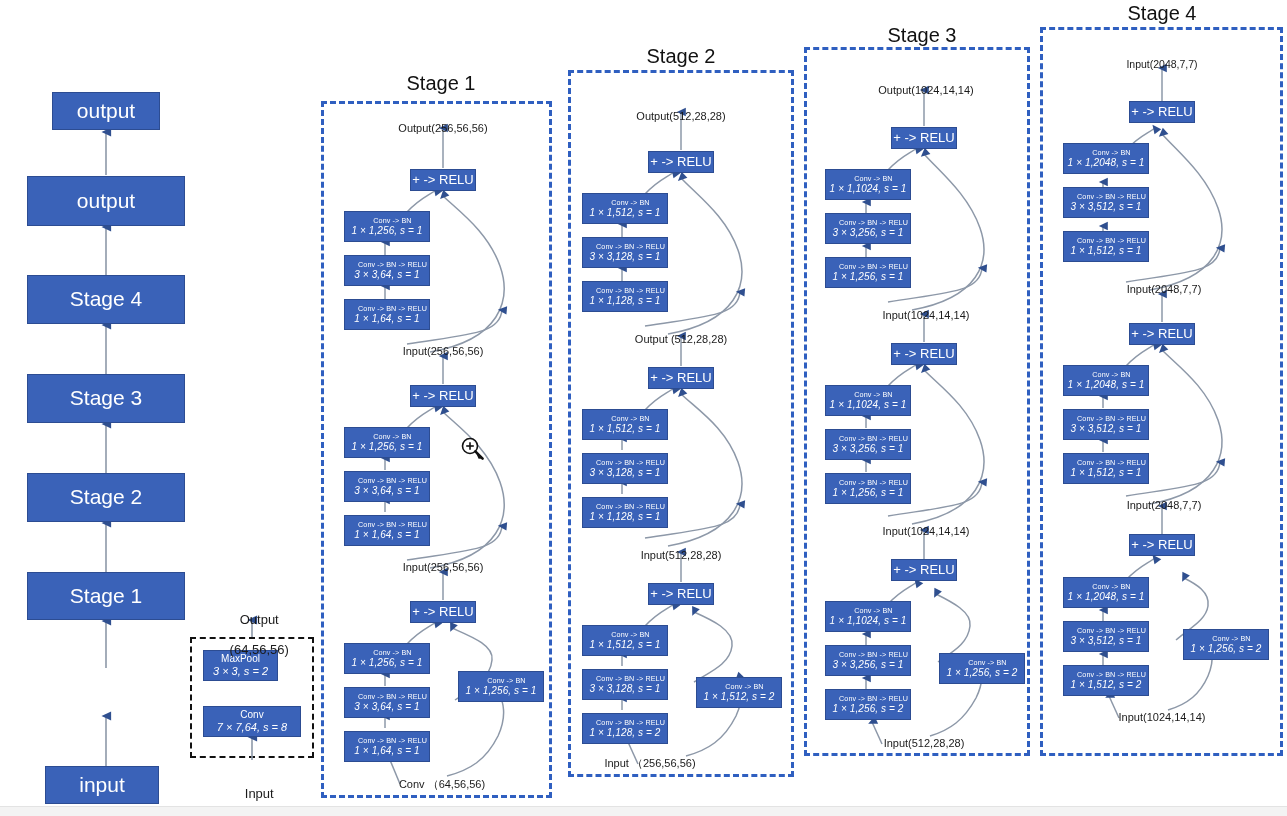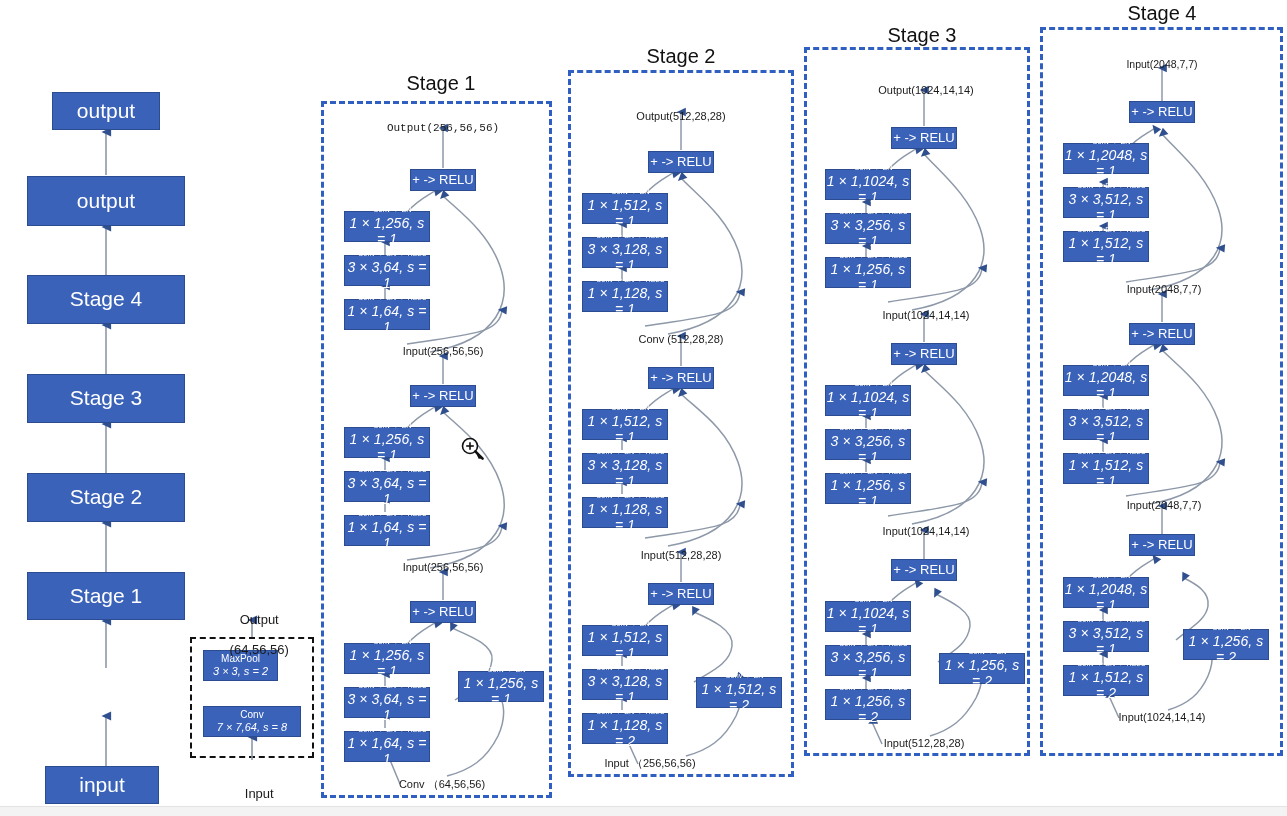--- a/index.html
+++ b/index.html
@@ -31,21 +31,21 @@
   
   .big{font-size:21px;font-weight:400;}
 
   
   .stem{font-size:10px;}
   .stem .l2{font-size:11px;font-style:italic;}
 
   
   .conv{font-size:7.5px;}
   .conv .l1{font-size:7.2px;letter-spacing:.1px;padding-left:11px;}
-  .conv .l2{font-size:14px;font-style:italic;letter-spacing:.1px;}
+  .conv .l2{font-size:10px;font-style:italic;letter-spacing:.1px;}
   .addrelu{font-size:13px;}
 
   
   .lbl{
     position:absolute;
     color:#1b1b1b;
     text-align:center;
     line-height:1.15;
     z-index:6;
     white-space:pre;
@@ -252,21 +252,21 @@
     <span class="l1">Conv</span>
     <span class="l2">7 × 7,64, s = 8</span>
   </div>
 
   <div class="lbl stem-io" style="left:192px;top:772px;width:120px;">
     <span>Input</span><br>
     <span>(3,224,224)</span>
   </div>
 
   <div class="lbl stage-title" style="left:366px;top:72px;width:150px;">Stage 1</div>
-  <div class="lbl io" style="left:358px;top:122px;width:170px;font-family:Liberation Mono, monospace;">Output(256,56,56)</div>
+  <div class="lbl io" style="left:358px;top:122px;width:170px;">Output(256,56,56)</div>
 
   <div class="blk addrelu" style="left:410px;top:169px;width:66px;height:22px;">
     <span>+ -&gt; RELU</span>
   </div>
   <div class="blk conv" style="left:344px;top:211px;width:86px;height:31px;">
     <span class="l1">Conv -&gt; BN</span>
     <span class="l2">1 × 1,256, s = 1</span>
   </div>
   <div class="blk conv" style="left:344px;top:255px;width:86px;height:31px;">
     <span class="l1">Conv -&gt; BN -&gt; RELU</span>
@@ -327,21 +327,21 @@
     <span class="l2">1 × 1,512, s = 1</span>
   </div>
   <div class="blk conv" style="left:582px;top:237px;width:86px;height:31px;">
     <span class="l1">Conv -&gt; BN -&gt; RELU</span>
     <span class="l2">3 × 3,128, s = 1</span>
   </div>
   <div class="blk conv" style="left:582px;top:281px;width:86px;height:31px;">
     <span class="l1">Conv -&gt; BN -&gt; RELU</span>
     <span class="l2">1 × 1,128, s = 1</span>
   </div>
-  <div class="lbl io" style="left:596px;top:333px;width:170px;">Conv (512,28,28)</div>
+  <div class="lbl io" style="left:596px;top:333px;width:170px;">Output (512,28,28)</div>
 
   <div class="blk addrelu" style="left:648px;top:367px;width:66px;height:22px;">
     <span>+ -&gt; RELU</span>
   </div>
   <div class="blk conv" style="left:582px;top:409px;width:86px;height:31px;">
     <span class="l1">Conv -&gt; BN</span>
     <span class="l2">1 × 1,512, s = 1</span>
   </div>
   <div class="blk conv" style="left:582px;top:453px;width:86px;height:31px;">
     <span class="l1">Conv -&gt; BN -&gt; RELU</span>

